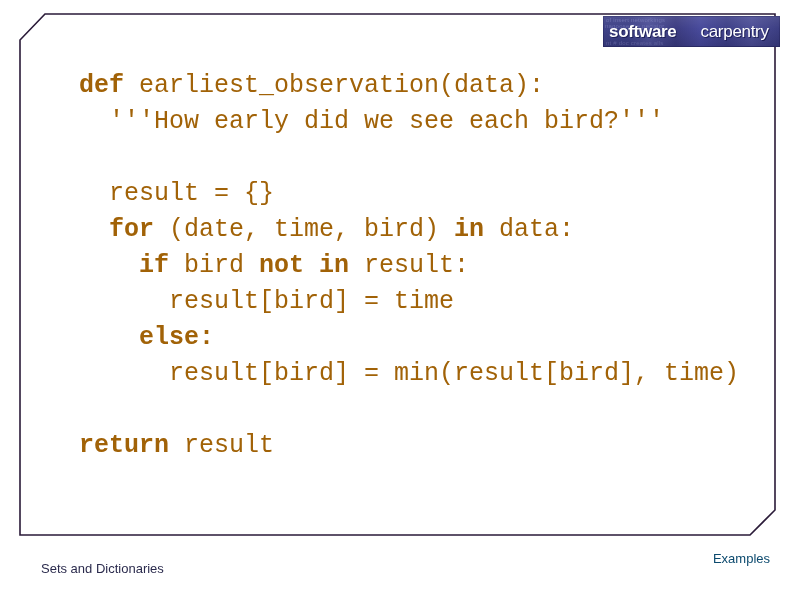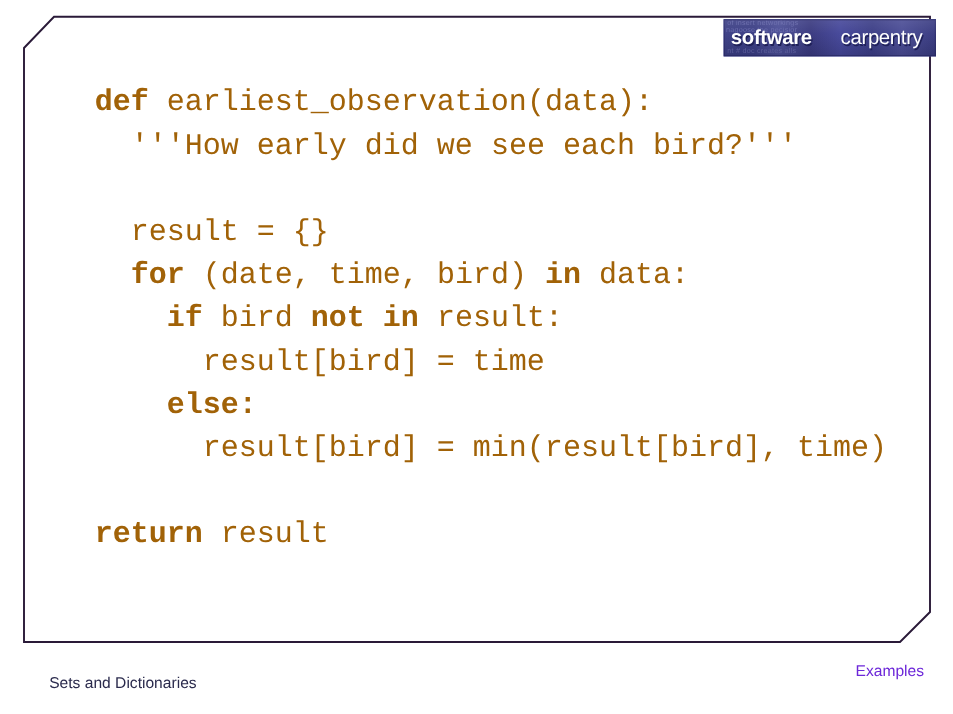--- a/index.html
+++ b/index.html
@@ -145,21 +145,21 @@
     font-size: 13px;
     color: #2b2b4d;
     margin-top: 10px;
   }
   #footer-right {
     position: absolute;
     right: 24px;
     top: 551px;
     font-family: "Liberation Sans", sans-serif;
     font-size: 13px;
-    color: #6d28d9;
+    color: #0c4a6e;
   }
 </style>
 </head>
 <body>
 
 <div id="slide-frame">
   <svg id="frame-svg" viewBox="0 0 794 595" xmlns="http://www.w3.org/2000/svg">
     <polyline id="frame-path" points="20,535 20,40 45,14 765,14 775,14 775,510 750,535 20,535" fill="none" stroke="#2a1a38" stroke-width="1.6" stroke-linejoin="miter" stroke-linecap="square"></polyline>
   </svg>
 </div>

